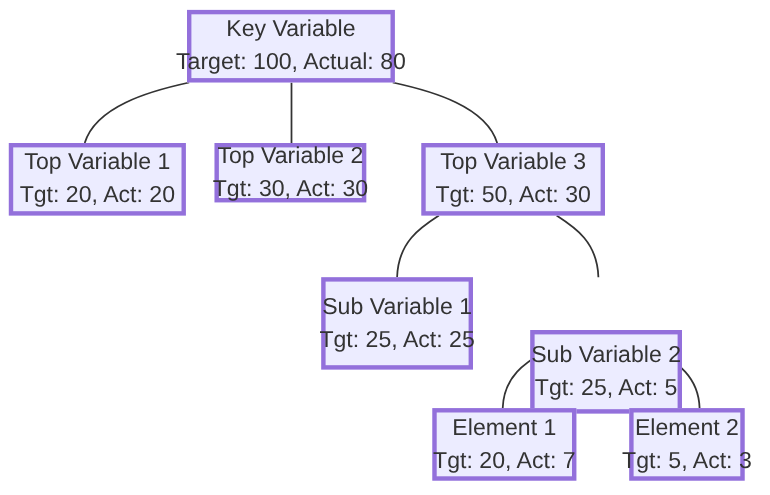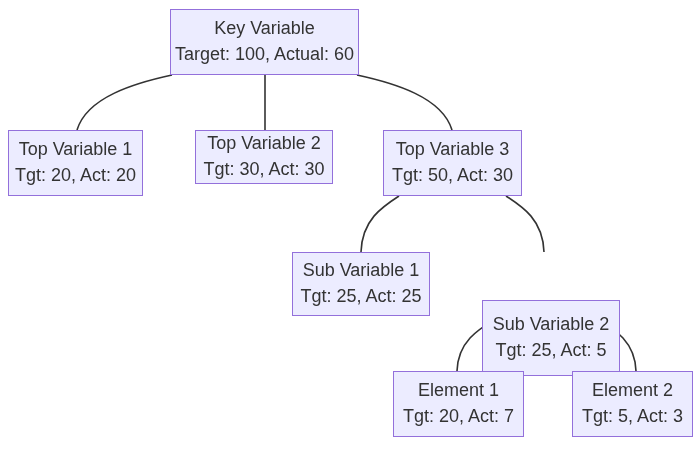--- a/index.html
+++ b/index.html
@@ -24,59 +24,59 @@
   }
   .edges path {
     fill: none;
     stroke: #333333;
     stroke-width: 1.6px;
   }
   .node {
     position: absolute;
     box-sizing: border-box;
     background: #ECECFF;
-    border: 1px solid #ef4444;
+    border: 4px solid #ef4444;
     color: #333333;
     display: flex;
     flex-direction: column;
     align-items: center;
     justify-content: center;
     text-align: center;
-    font-size: 18px;
+    font-size: 21px;
     line-height: 1.42;
     white-space: nowrap;
   }
   
   .n-key  { left: 170px; top: 9px;   width: 189px; height: 66px; }
-  .n-top1 { left: 8px;   top: 130px; width: 135px; height: 66px; }
+  .n-top1 { left: 8px;   top: 130px; width: 161px; height: 66px; }
   .n-top2 { left: 195px; top: 130px; width: 138px; height: 54px; }
-  .n-top3 { left: 383px; top: 130px; width: 139px; height: 66px; }
-  .n-sub1 { left: 292px; top: 252px; width: 138px; height: 64px; }
+  .n-top3 { left: 383px; top: 130px; width: 167px; height: 66px; }
+  .n-sub1 { left: 292px; top: 252px; width: 138px; height: 84px; }
   .n-sub2 { left: 482px; top: 252px; width: 138px; height: 76px; margin-top: 48px; }
   .n-el1  { left: 393px; top: 371px; width: 131px; height: 66px; }
-  .n-el2  { left: 572px; top: 371px; width: 121px; height: 66px; }
+  .n-el2  { left: 572px; top: 371px; width: 105px; height: 66px; }
 </style>
 </head>
 <body>
 
 <div class="canvas">
 
   <svg class="edges" viewBox="0 0 700 450" xmlns="http://www.w3.org/2000/svg">
     <path d="M172,75 C135,83 87,97 77,130" style="stroke: rgb(51, 51, 51);"></path>
     <path d="M265,75 L265,130" style="stroke: rgb(51, 51, 51);"></path>
     <path d="M357,75 C394,83 442,97 452,130" style="stroke: rgb(51, 51, 51);"></path>
     <path d="M399,196 C382,207 362,220 361,252" style="stroke: rgb(51, 51, 51);"></path>
     <path d="M506,196 C523,207 543,220 544,252" style="stroke: rgb(51, 51, 51);"></path>
     <path d="M497,318 C479,329 458,341 457,371" style="stroke: rgb(51, 51, 51);"></path>
     <path d="M596,318 C614,329 635,341 636,371" style="stroke: rgb(51, 51, 51);"></path>
   </svg>
 
   <div class="node n-key" style="background: rgb(236, 236, 255); border-color: rgb(147, 112, 219); color: rgb(51, 51, 51);">
     <span>Key Variable</span>
-    <span>Target: 100, Actual: 60</span>
+    <span>Target: 100, Actual: 80</span>
   </div>
 
   <div class="node n-top1" style="background: rgb(236, 236, 255); border-color: rgb(147, 112, 219); color: rgb(51, 51, 51);">
     <span>Top Variable 1</span>
     <span>Tgt: 20, Act: 20</span>
   </div>
 
   <div class="node n-top2" style="background: rgb(236, 236, 255); border-color: rgb(147, 112, 219); color: rgb(51, 51, 51);">
     <span>Top Variable 2</span>
     <span>Tgt: 30, Act: 30</span>

